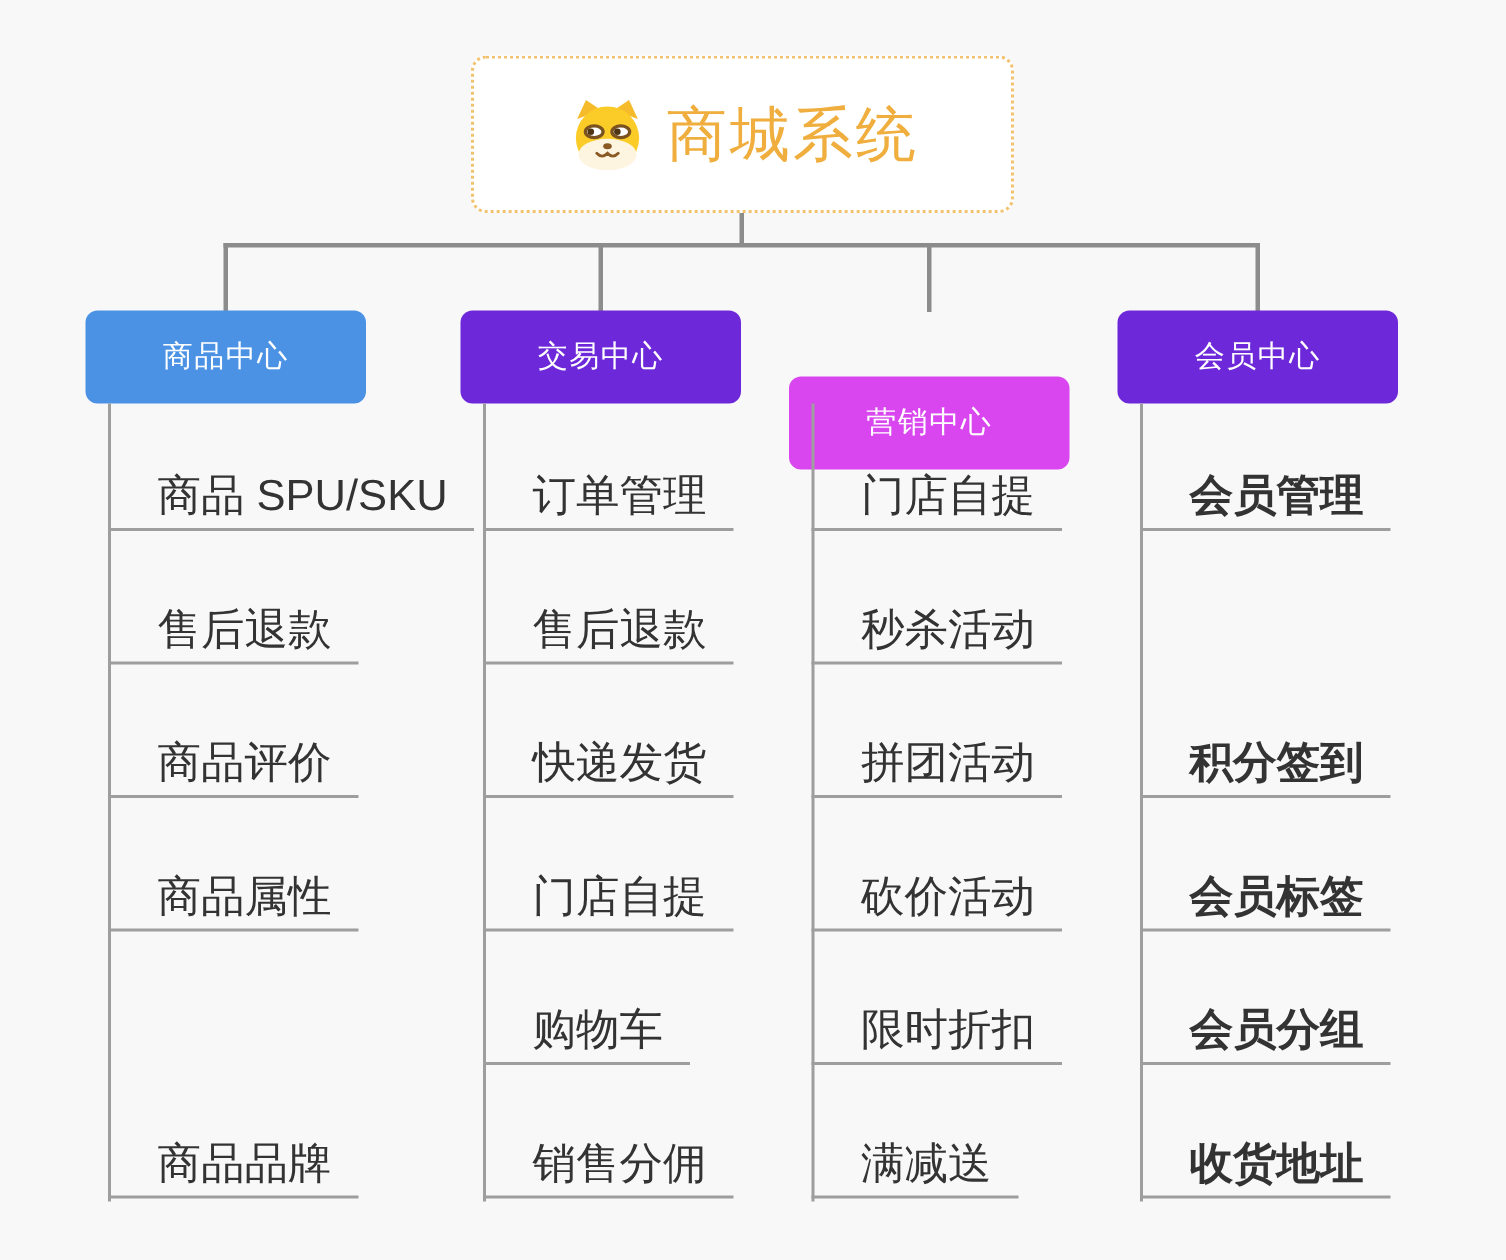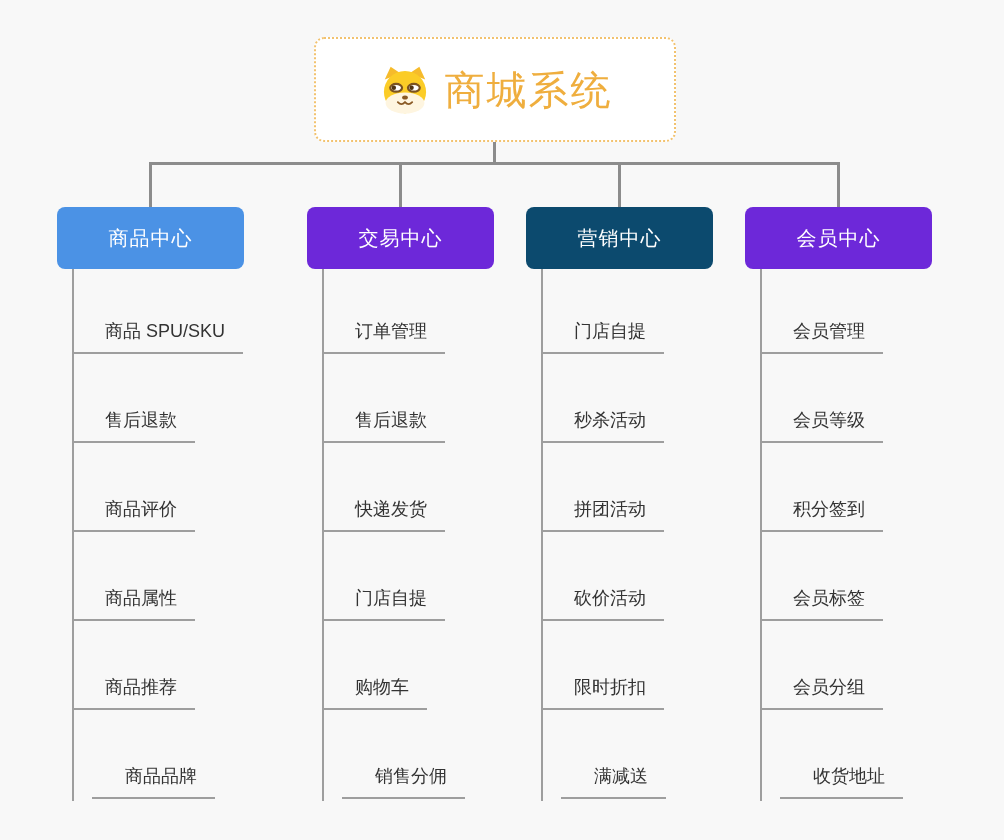--- a/index.html
+++ b/index.html
@@ -34,33 +34,33 @@
     border-radius:8px; display:flex; align-items:center; justify-content:center;
     cursor:default;
   }
   .branch-label { color:#ffffff; font-size:20px; letter-spacing:1px; line-height:1; }
   .branch-0 { left:57px; }  .branch-1 { left:307px; }
   .branch-2 { left:526px; } .branch-3 { left:745px; }
 
   
   .col { position:absolute; top:0; width:240px; height:840px; }
   .col-0 { left:72px; }  .col-1 { left:322px; }
-  .col-2 { left:541px; } .col-3 { left:760px; }
+  .col-2 { left:541px; } .col-3 { left:760px;font-weight:bold; }
   .spine {
     position:absolute; left:0; top:269px; width:2px; height:532px;
     background:#9e9e9e;
   }
   .leaf {
     position:absolute; left:0; white-space:nowrap;
-    font-size:18px; line-height:26px; color:#333333;
+    font-size:29px; line-height:26px; color:#333333;
     padding:0 18px 8px 33px; border-bottom:2px solid #9e9e9e;
     cursor:default;
   }
   .leaf-0 { top:318px; } .leaf-1 { top:407px; } .leaf-2 { top:496px; }
-  .leaf-3 { top:585px; } .leaf-4 { top:674px; } .leaf-5 { top:763px;margin-left:20px; }
+  .leaf-3 { top:585px; } .leaf-4 { top:674px; } .leaf-5 { top:763px; }
 </style>
 </head>
 <body>
 
 <div class="canvas">
 
   <div class="cline root-drop"></div>
   <div class="cline trunk"></div>
   <div class="cline drop drop-0"></div>
   <div class="cline drop drop-1"></div>
@@ -82,34 +82,33 @@
     </svg>
     <span class="root-title" style="color: rgb(239, 174, 62);">商城系统</span>
   </div>
 
   <div class="branch branch-0" style="background-color: rgb(75, 146, 229);">
     <span class="branch-label">商品中心</span>
   </div>
   <div class="branch branch-1" style="background-color: #6d28d9;">
     <span class="branch-label">交易中心</span>
   </div>
-  <div class="branch branch-2" style="background-color: #0c4a6e;">
+  <div class="branch branch-2" style="background-color: #d946ef; margin-top: 44px;">
     <span class="branch-label">营销中心</span>
   </div>
   <div class="branch branch-3" style="background-color: #6d28d9;">
     <span class="branch-label">会员中心</span>
   </div>
 
   <div class="col col-0">
     <div class="spine"></div>
     <div class="leaf leaf-0">商品 SPU/SKU</div>
     <div class="leaf leaf-1">售后退款</div>
     <div class="leaf leaf-2">商品评价</div>
     <div class="leaf leaf-3">商品属性</div>
-    <div class="leaf leaf-4">商品推荐</div>
     <div class="leaf leaf-5">商品品牌</div>
   </div>
 
   <div class="col col-1">
     <div class="spine"></div>
     <div class="leaf leaf-0">订单管理</div>
     <div class="leaf leaf-1">售后退款</div>
     <div class="leaf leaf-2">快递发货</div>
     <div class="leaf leaf-3">门店自提</div>
     <div class="leaf leaf-4">购物车</div>
@@ -122,20 +121,19 @@
     <div class="leaf leaf-1">秒杀活动</div>
     <div class="leaf leaf-2">拼团活动</div>
     <div class="leaf leaf-3">砍价活动</div>
     <div class="leaf leaf-4">限时折扣</div>
     <div class="leaf leaf-5">满减送</div>
   </div>
 
   <div class="col col-3">
     <div class="spine"></div>
     <div class="leaf leaf-0">会员管理</div>
-    <div class="leaf leaf-1">会员等级</div>
     <div class="leaf leaf-2">积分签到</div>
     <div class="leaf leaf-3">会员标签</div>
     <div class="leaf leaf-4">会员分组</div>
     <div class="leaf leaf-5">收货地址</div>
   </div>
 
 </div>
 
 </body></html>

